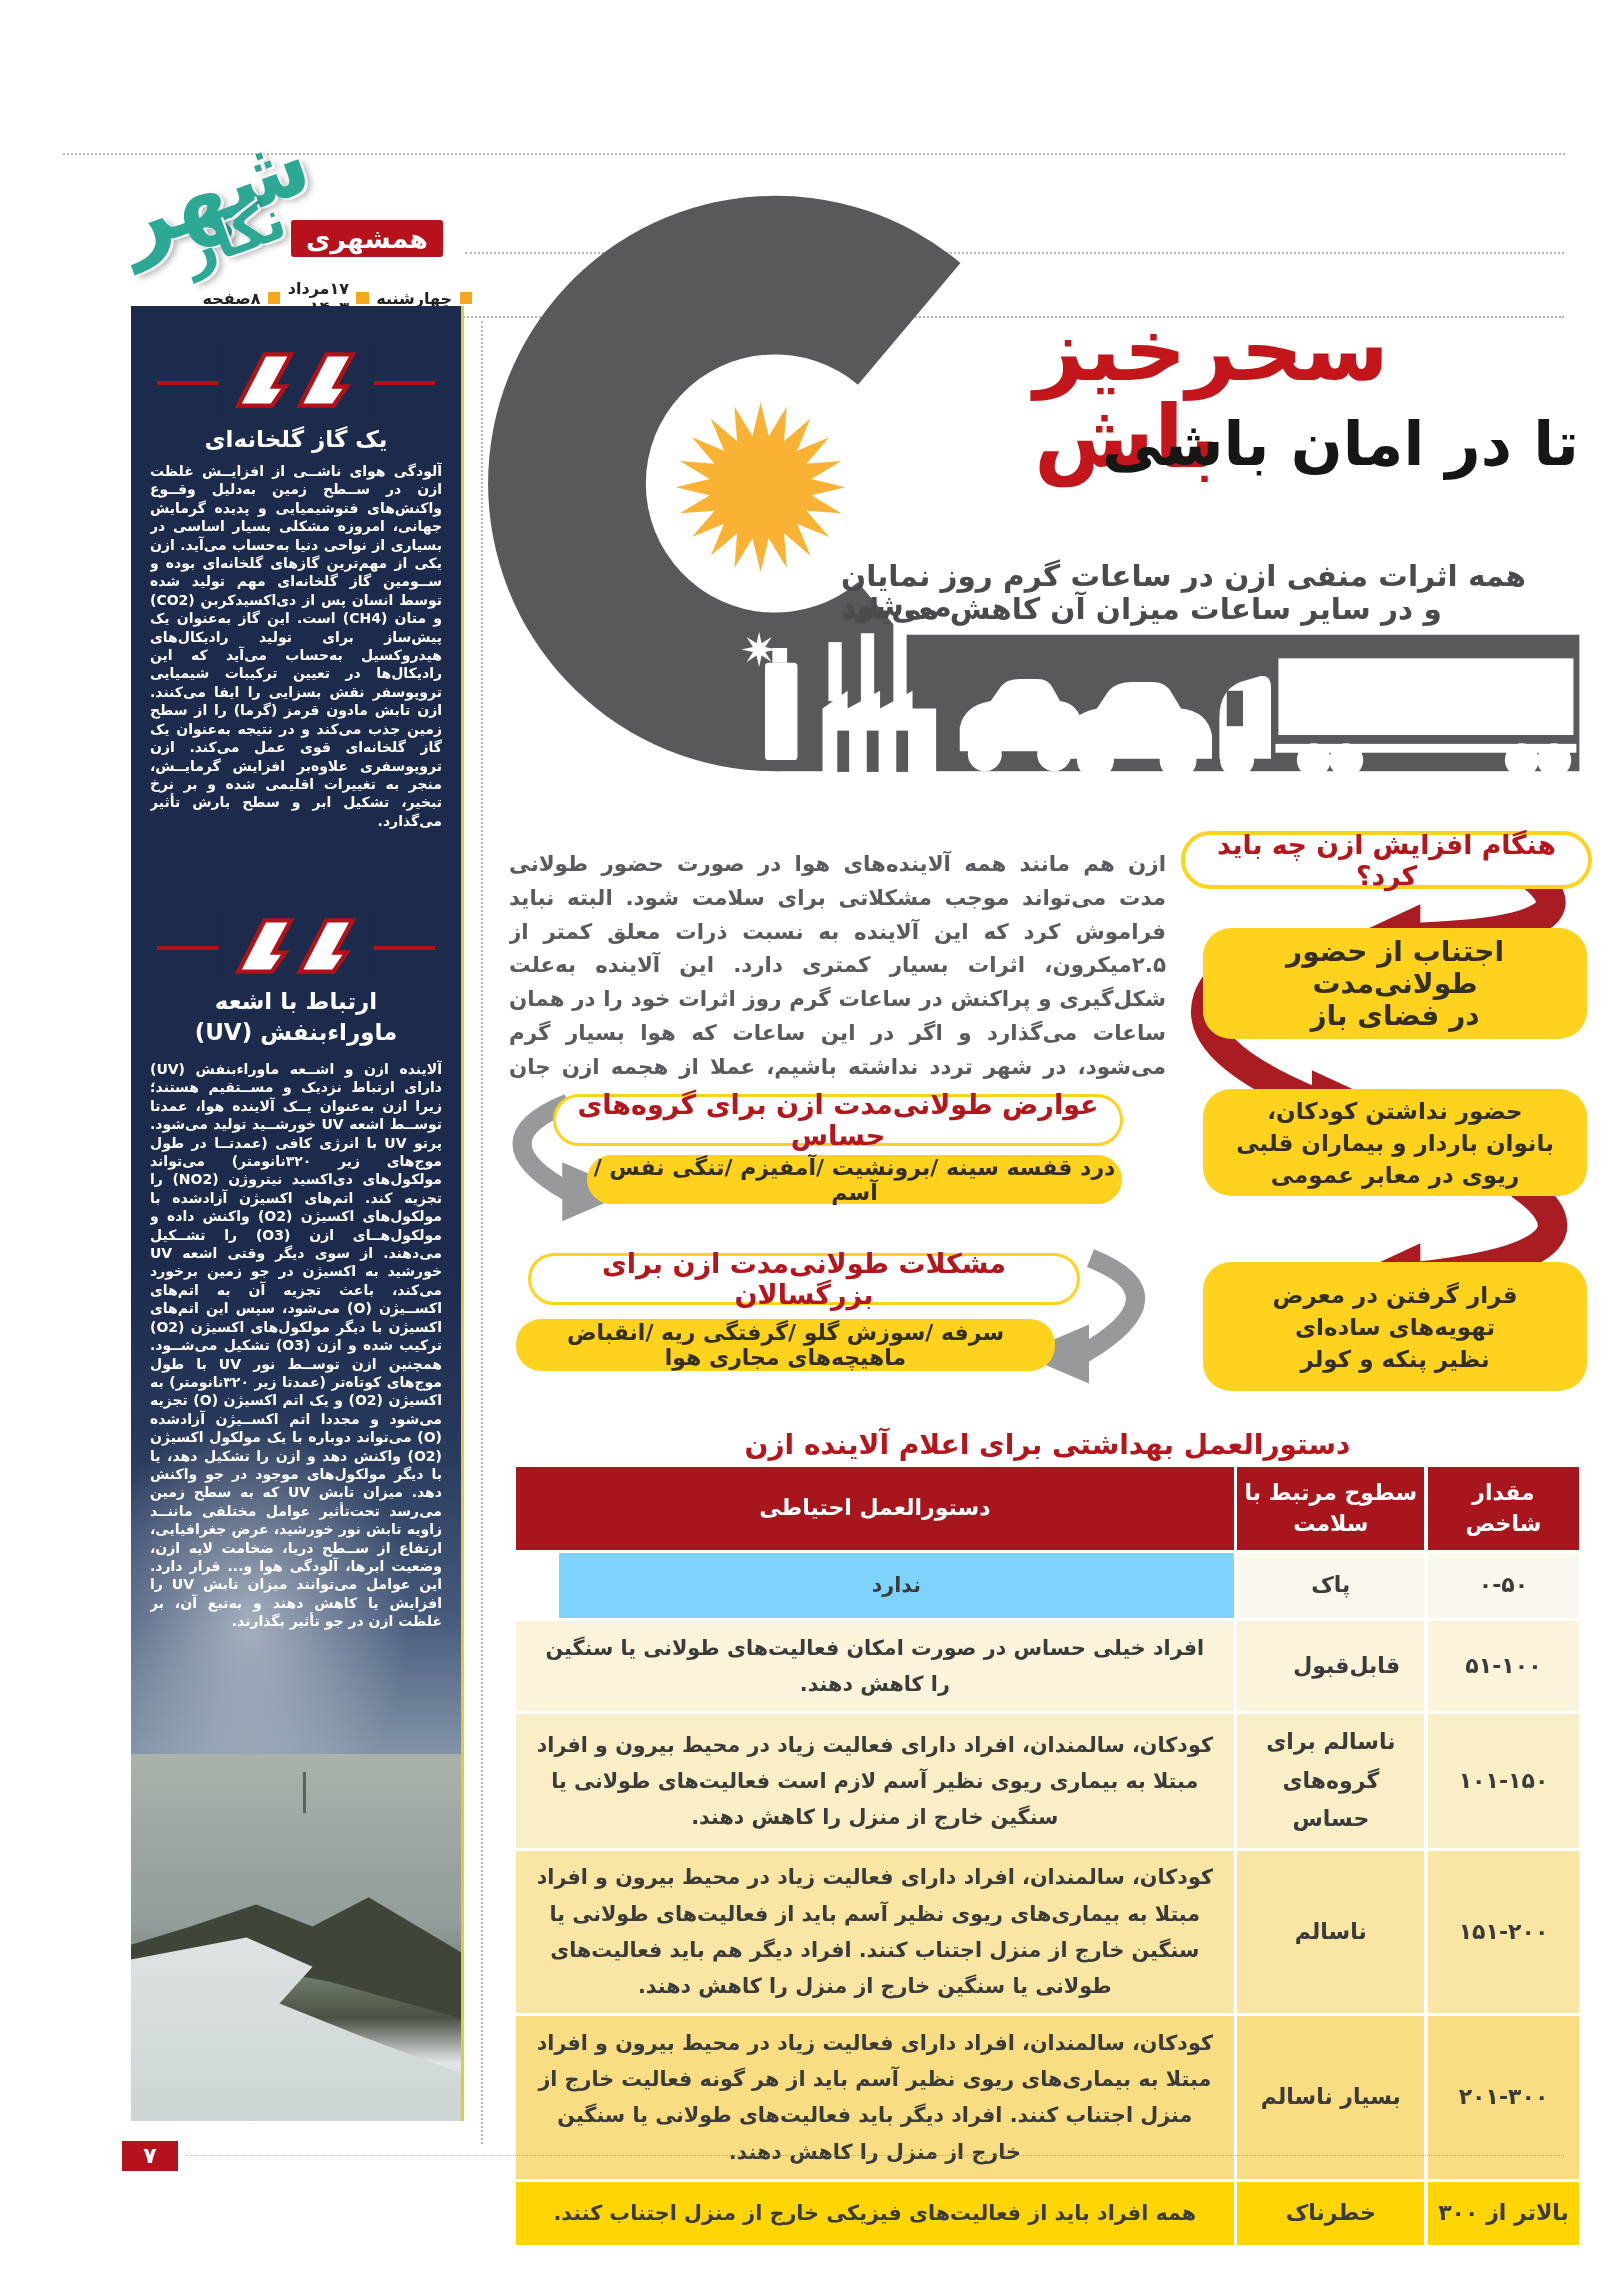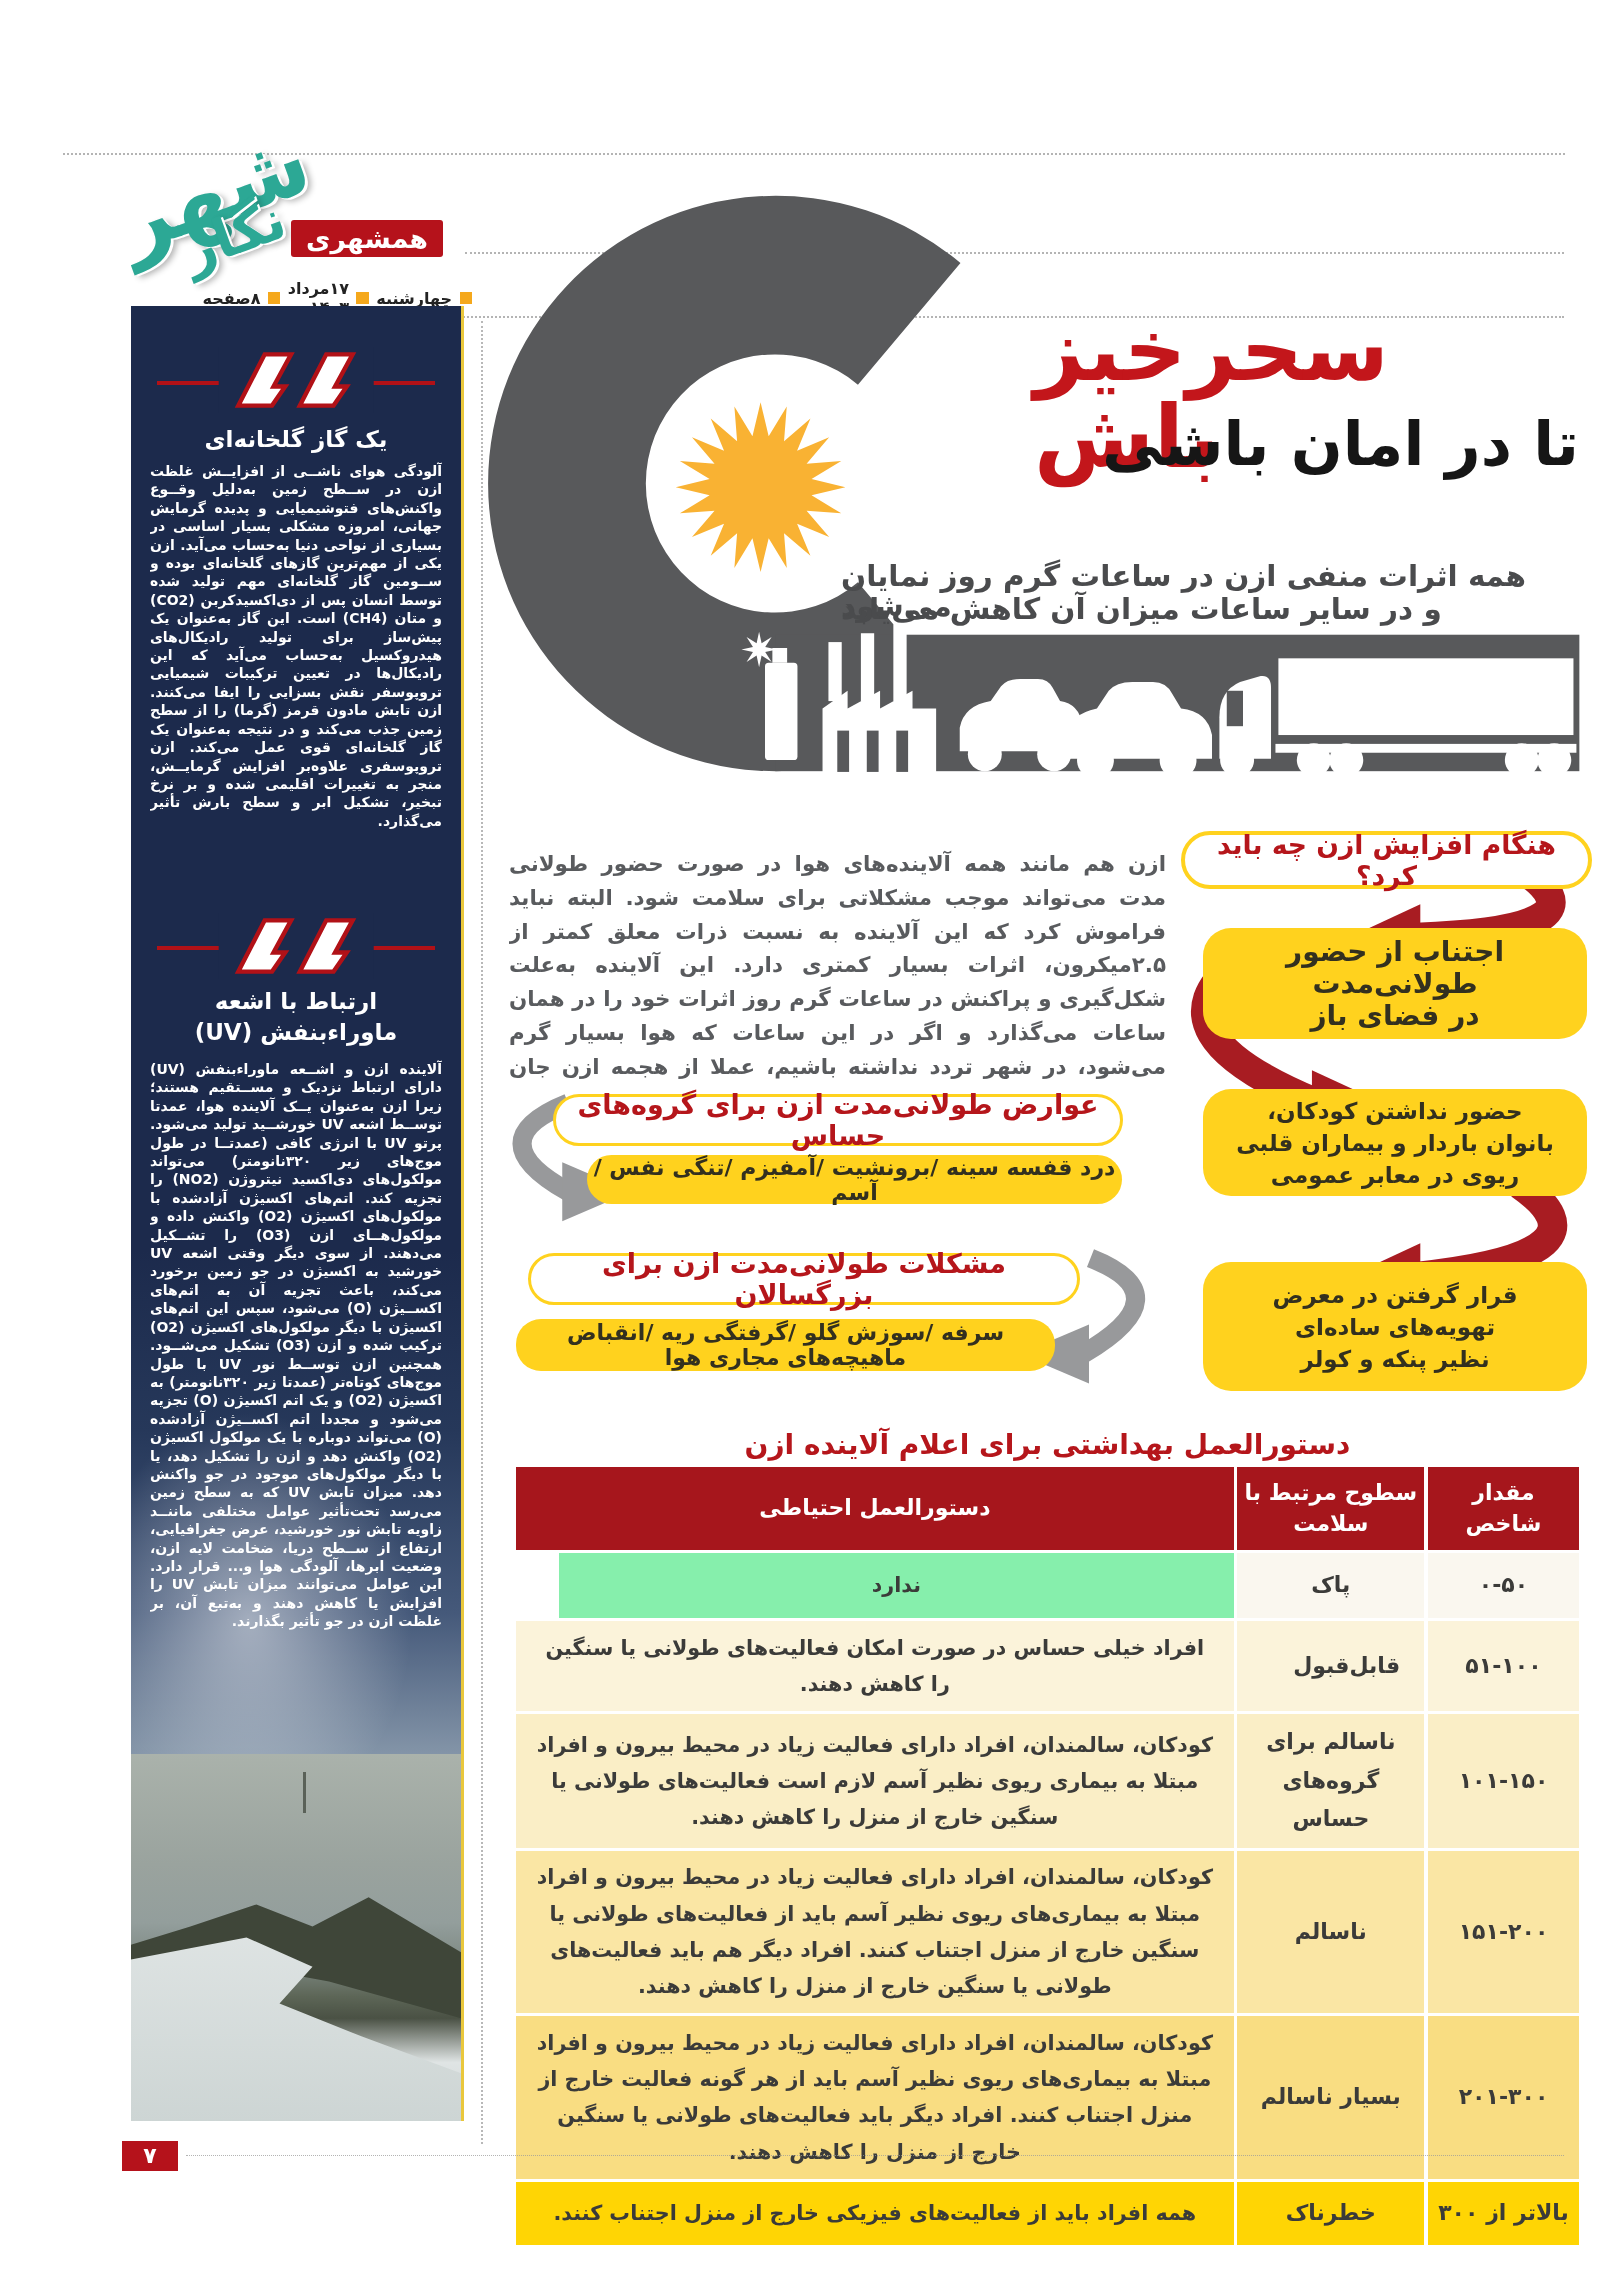--- a/index.html
+++ b/index.html
@@ -229,21 +229,21 @@
   <div class="abs" style="left:516px;top:1467px;width:1063px;">
     <div class="t-head" style="height:83px;">
       <div class="t-hcell">مقدار شاخص</div>
       <div class="t-hcell">سطوح مرتبط با سلامت</div>
       <div class="t-hcell">دستورالعمل احتیاطی</div>
     </div>
     <div>
         <div class="t-row" style="min-height: 65px;">
           <div class="t-cell cell-range" style="background: rgb(250, 247, 239);">۰-۵۰</div>
           <div class="t-cell cell-level" style="background: rgb(250, 247, 239);">پاک</div>
-          <div class="t-cell cell-instruction" style="background: #86efac; margin-left: 43px;">ندارد</div>
+          <div class="t-cell cell-instruction" style="background: #7dd3fc; margin-left: 43px;">ندارد</div>
         </div>
         <div class="t-row" style="min-height: 77px;">
           <div class="t-cell cell-range" style="background: rgb(251, 243, 218);">۵۱-۱۰۰</div>
           <div class="t-cell cell-level" style="background: rgb(251, 243, 218); padding-left: 36px;">قابل‌قبول</div>
           <div class="t-cell cell-instruction" style="background: rgb(251, 243, 218);">افراد خیلی حساس در صورت امکان فعالیت‌های طولانی یا سنگین را کاهش دهند.</div>
         </div>
         <div class="t-row" style="min-height: 83px;">
           <div class="t-cell cell-range" style="background: rgb(250, 238, 198);">۱۰۱-۱۵۰</div>
           <div class="t-cell cell-level" style="background: rgb(250, 238, 198);">ناسالم برای گروه‌های حساس</div>
           <div class="t-cell cell-instruction" style="background: rgb(250, 238, 198);">کودکان، سالمندان، افراد دارای فعالیت زیاد در محیط بیرون و افراد مبتلا به بیماری ریوی نظیر آسم لازم است فعالیت‌های طولانی یا سنگین خارج از منزل را کاهش دهند.</div>

